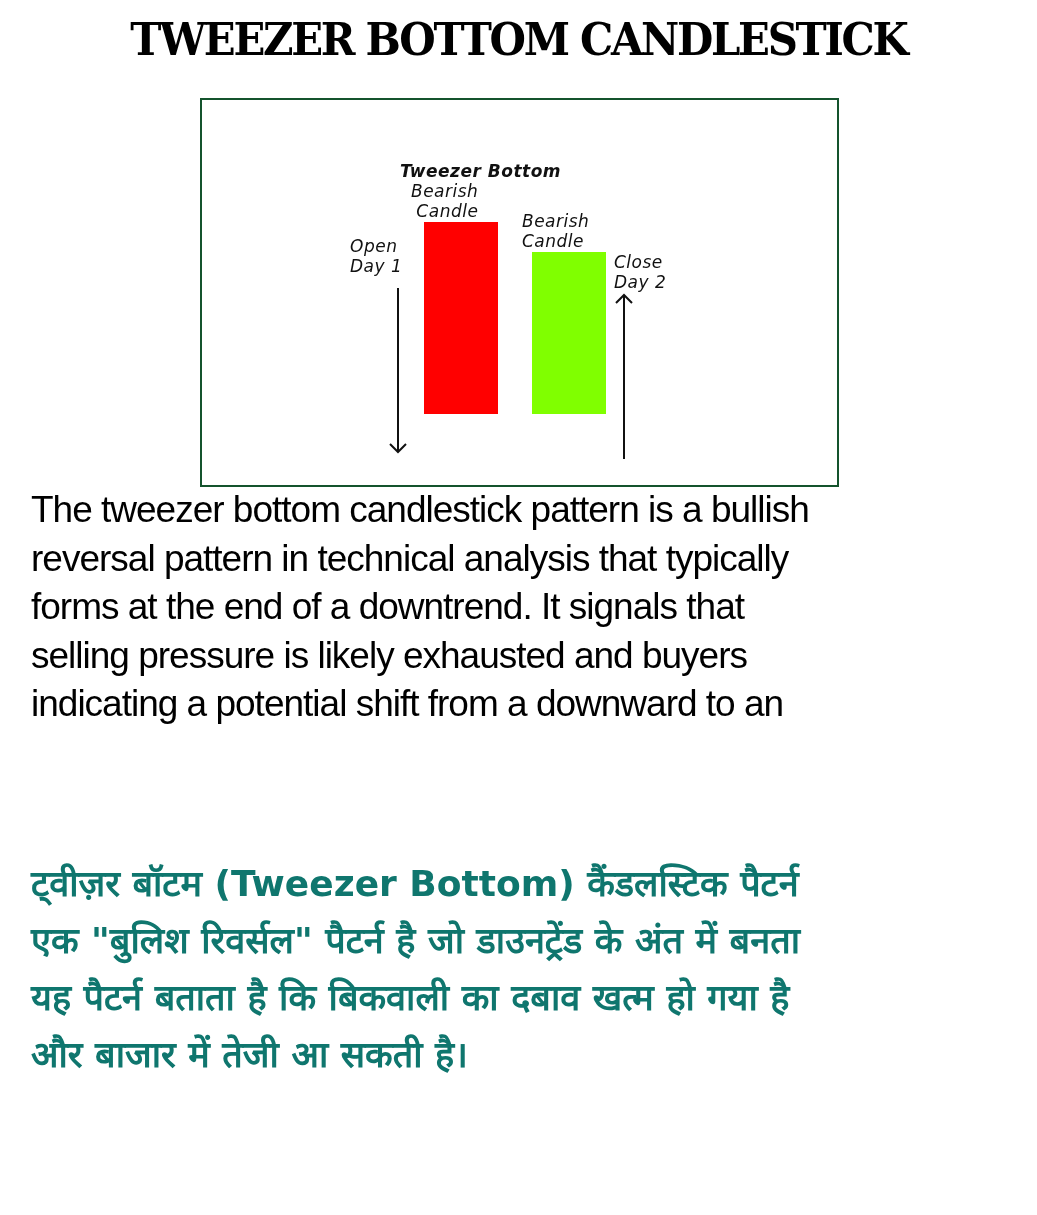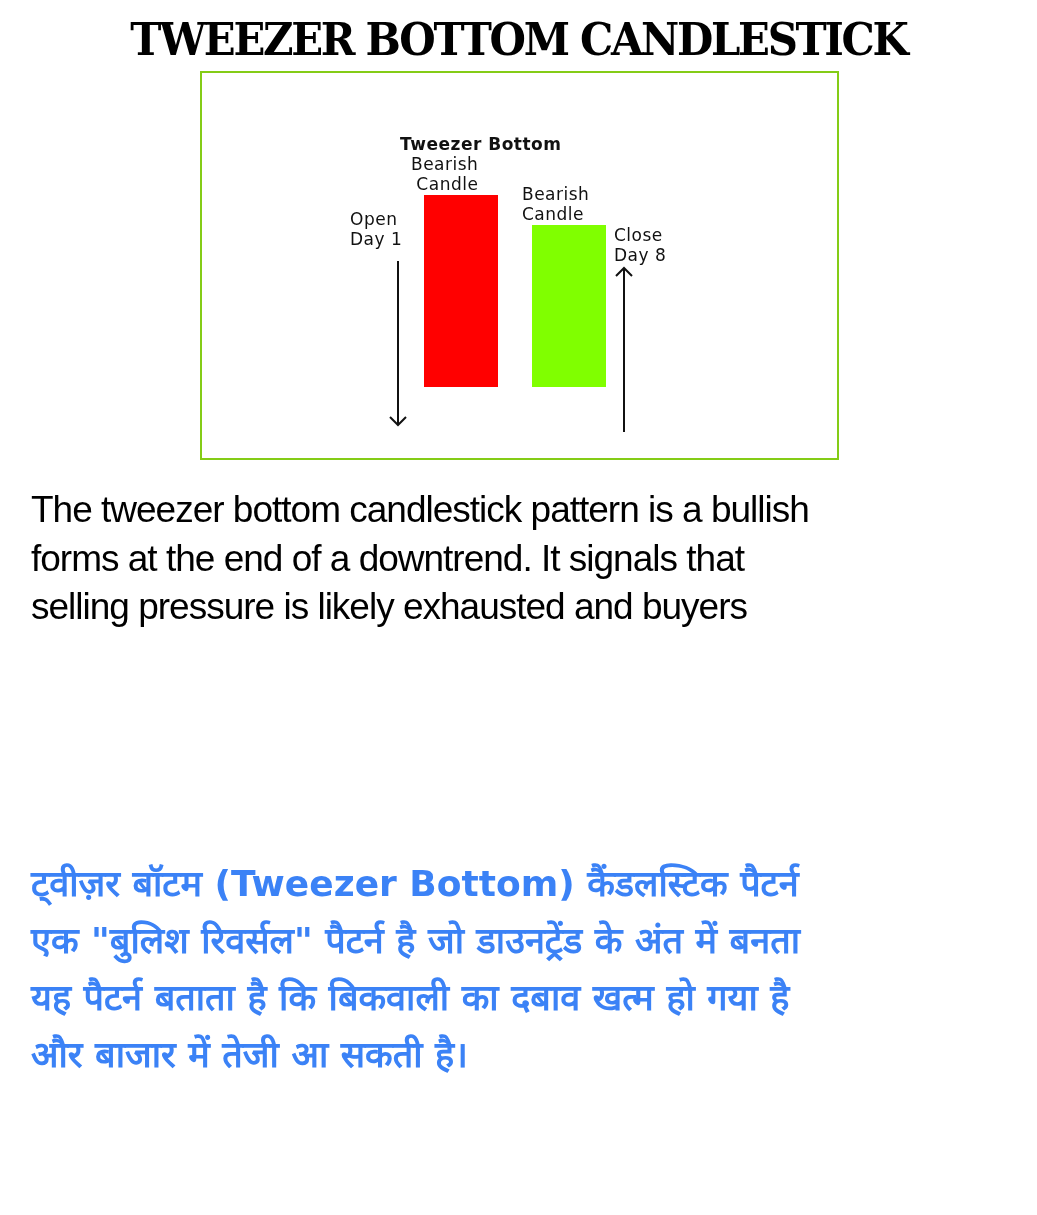--- a/index.html
+++ b/index.html
@@ -24,26 +24,27 @@
       font-weight: bold;
       font-size: 45px;
       letter-spacing: -2.5px;
       line-height: 60px;
       transform: scaleX(0.93);
       transform-origin: center;
     }
     .diagram-frame {
       position: absolute;
       left: 200px;
-      top: 71px;
+      top: 98px;
       width: 635px;
       height: 385px;
-      border: 2px solid #84cc16;
+      border: 2px solid #14532d;
       background: #ffffff;
       box-sizing: content-box;
+      font-style: italic;
     }
     .diagram-label {
       position: absolute;
       font-family: "DejaVu Sans", "Liberation Sans", sans-serif;
       font-size: 17px;
       line-height: 20px;
       color: #111111;
       white-space: pre;
       letter-spacing: 0.5px;
     }
@@ -79,56 +80,58 @@
     }
     .hi-paragraph {
       position: absolute;
       left: 31px;
       top: 855px;
       width: 1000px;
       font-family: "DejaVu Sans", "Liberation Sans", sans-serif;
       font-weight: bold;
       font-size: 36px;
       line-height: 57px;
-      color: #3b82f6;
+      color: #0f766e;
     }
   </style>
 </head>
 <body>
 
 <div class="page-title">TWEEZER BOTTOM CANDLESTICK</div>
 
 <div class="diagram-frame">
   <div class="diagram-heading" style="left:198px; top:61px;">Tweezer Bottom</div>
   <div class="diagram-label" style="left:209px; top:81px; text-align:right;">Bearish
 Candle</div>
   <div class="diagram-label" style="left:320px; top:111px;">Bearish
 Candle</div>
   <div class="diagram-label" style="left:148px; top:136px;">Open
 Day 1</div>
   <div class="diagram-label" style="left:412px; top:152px;">Close
-Day 8</div>
+Day 2</div>
 
   <div class="candle" style="left:222px; top:122px; width:74px; height:192px; background:#ff0000;"></div>
   <div class="candle" style="left:330px; top:152px; width:74px; height:162px; background:#80ff00;"></div>
 
   <svg class="arrow" style="left:186px; top:188px;" width="20" height="168" viewBox="0 0 20 168">
     <line x1="10" y1="0" x2="10" y2="164" stroke="#111111" stroke-width="2"></line>
     <polyline points="2,156 10,164 18,156" fill="none" stroke="#111111" stroke-width="2"></polyline>
   </svg>
   <svg class="arrow" style="left:412px; top:193px;" width="20" height="168" viewBox="0 0 20 168">
     <line x1="10" y1="2" x2="10" y2="166" stroke="#111111" stroke-width="2"></line>
     <polyline points="2,10 10,2 18,10" fill="none" stroke="#111111" stroke-width="2"></polyline>
   </svg>
 </div>
 
 <div class="en-paragraph">
   <span class="en-line">The tweezer bottom candlestick pattern is a bullish</span>
+  <span class="en-line">reversal pattern in technical analysis that typically</span>
   <span class="en-line">forms at the end of a downtrend. It signals that</span>
   <span class="en-line">selling pressure is likely exhausted and buyers</span>
+  <span class="en-line">indicating a potential shift from a downward to an</span>
 </div>
 
 <div class="hi-paragraph">
   <span class="hi-line">ट्वीज़र बॉटम (Tweezer Bottom) कैंडलस्टिक पैटर्न</span>
   <span class="hi-line">एक "बुलिश रिवर्सल" पैटर्न है जो डाउनट्रेंड के अंत में बनता</span>
   <span class="hi-line">यह पैटर्न बताता है कि बिकवाली का दबाव खत्म हो गया है</span>
   <span class="hi-line">और बाजार में तेजी आ सकती है।</span>
 </div>
 
 </body></html>

